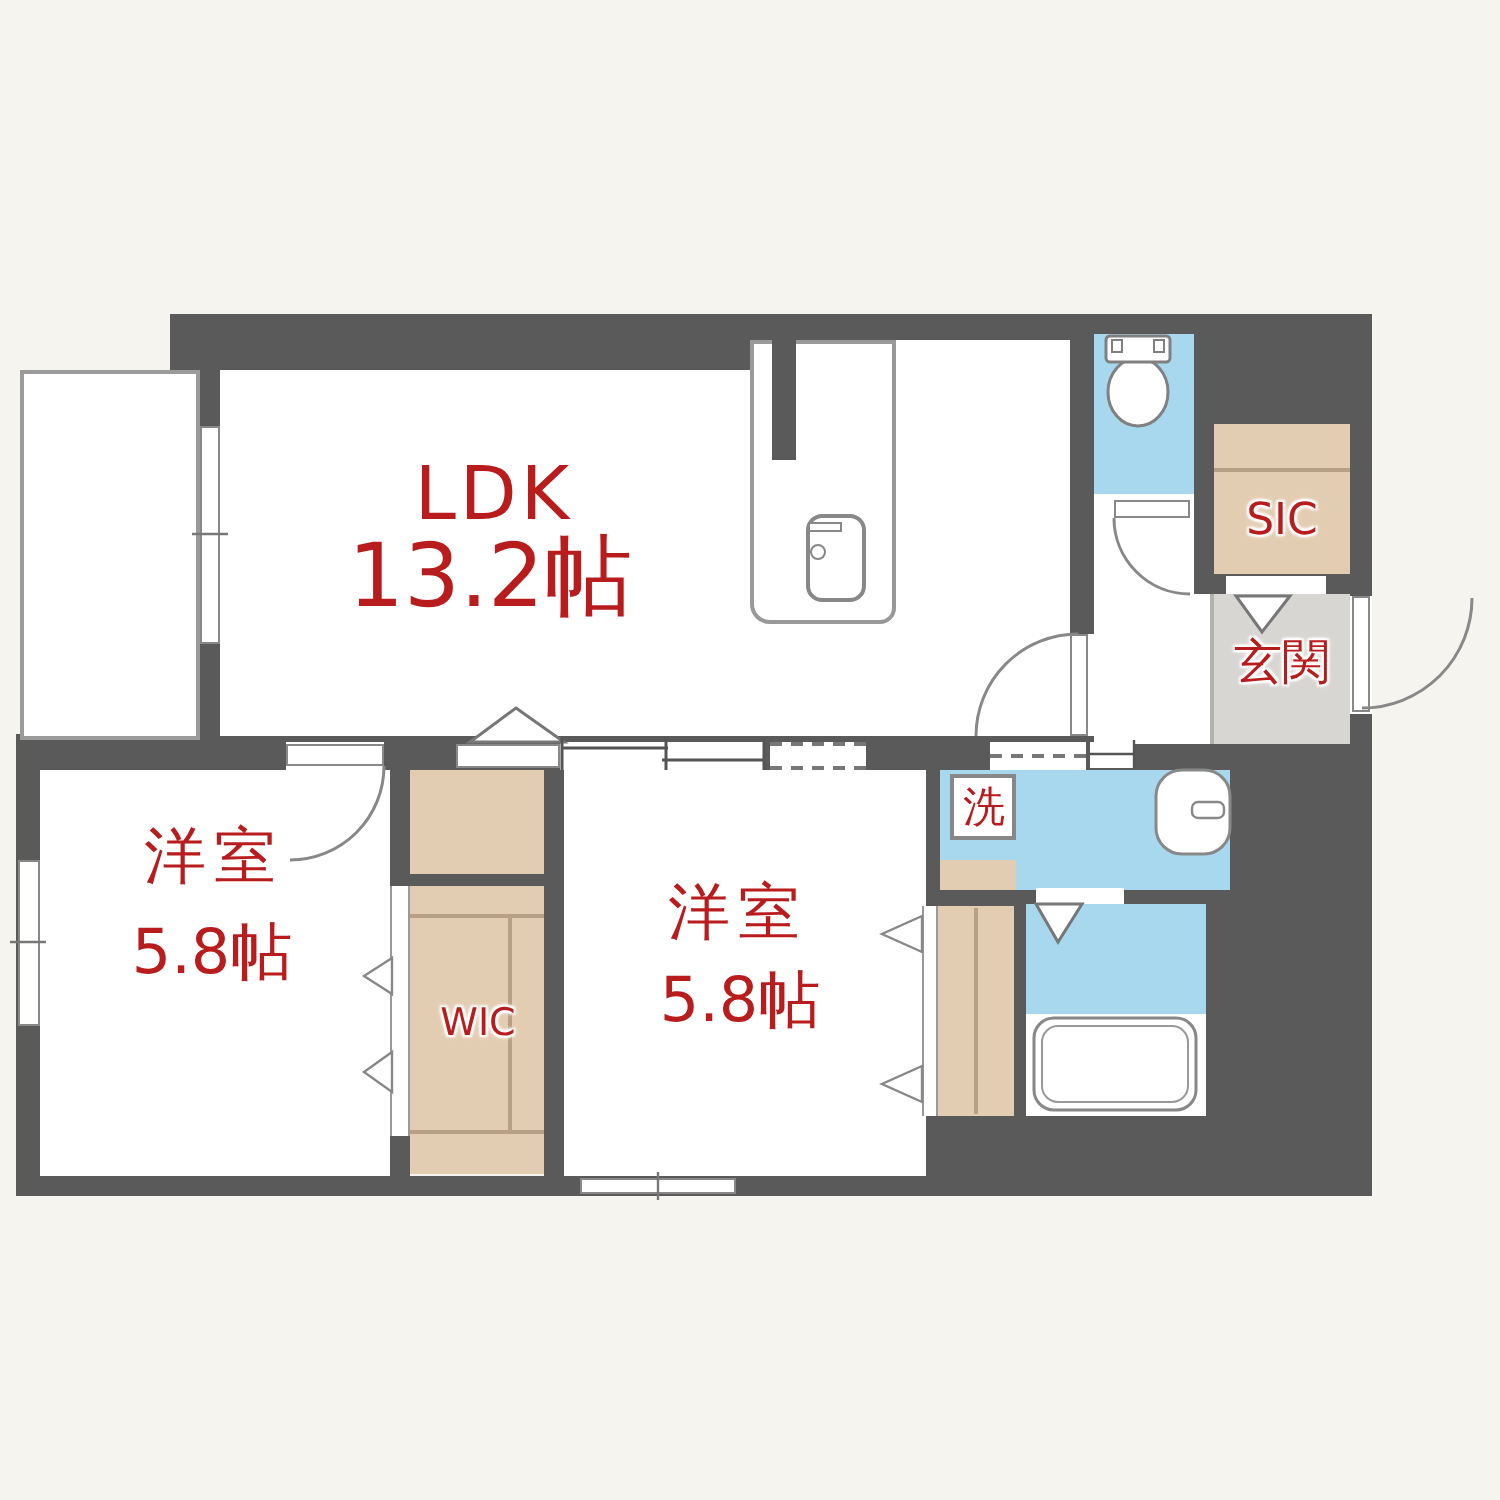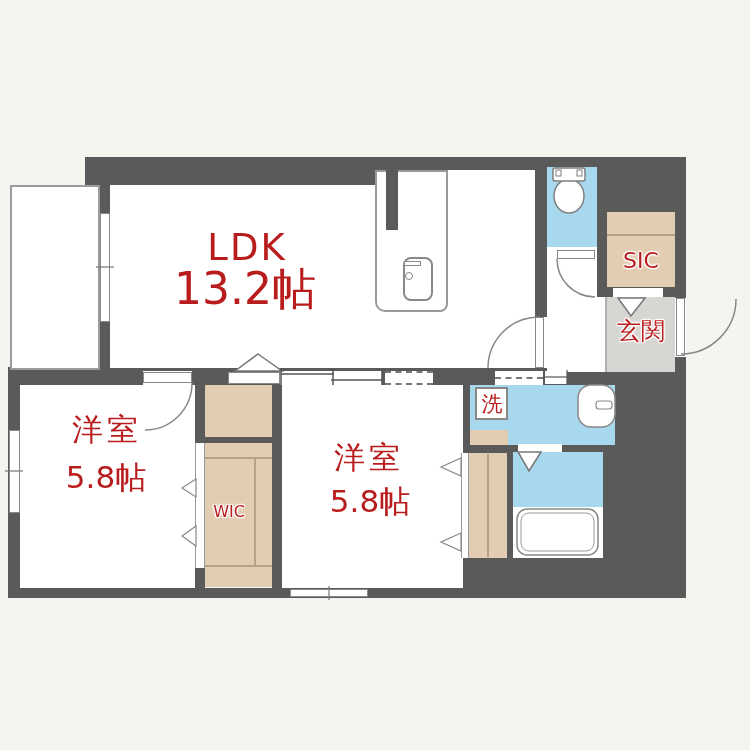--- a/index.html
+++ b/index.html
@@ -155,20 +155,20 @@
 
   <div class="label" style="left:247px;top:247px;font-size:37px;letter-spacing:2px;">LDK</div>
   <div class="label" style="left:245px;top:289px;font-size:44px;">13.2帖</div>
 
   <div class="label" style="left:107px;top:429px;font-size:31px;letter-spacing:4px;">洋室</div>
   <div class="label" style="left:106px;top:477px;font-size:31px;">5.8帖</div>
 
   <div class="label" style="left:369px;top:457px;font-size:31px;letter-spacing:4px;">洋室</div>
   <div class="label" style="left:370px;top:501px;font-size:31px;">5.8帖</div>
 
-  <div class="label" style="left:229px;top:512px;font-size:16px;">WIC</div>
+  <div class="label" style="left:239px;top:512px;font-size:19px;">WIC</div>
   <div class="label" style="left:641px;top:261px;font-size:22px;">SIC</div>
   <div class="label" style="left:641px;top:331px;font-size:24px;">玄関</div>
 
   <div class="abs" style="left:475px;top:387px;width:33px;height:33px;background:#fff;border:2px solid #888;"></div>
   <div class="label" style="left:492px;top:404px;font-size:21px;">洗</div>
 
 </div>
 
 </body></html>

